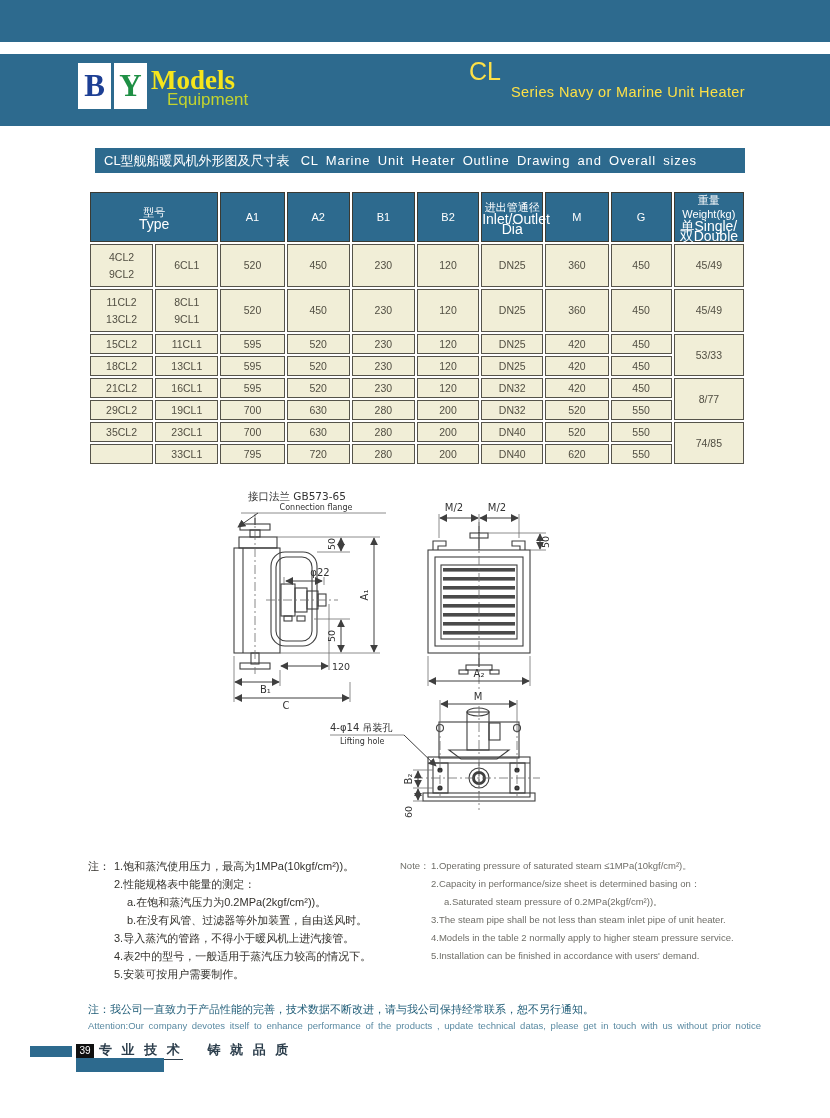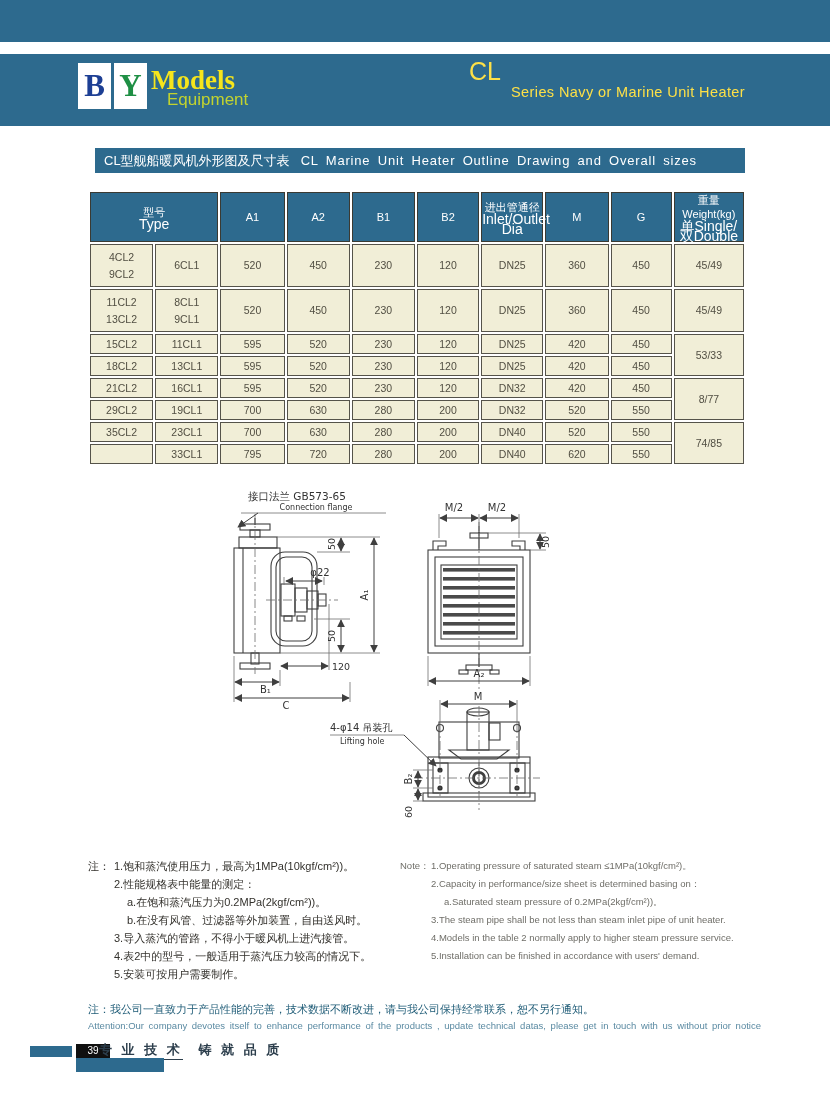--- a/index.html
+++ b/index.html
@@ -59,25 +59,25 @@
   .nlabel{position:absolute;left:0;top:0;}
   .nl.ind1{padding-left:13px;}
 
   
   .attention{position:absolute;left:88px;top:1003px;width:745px;}
   .att-zh{font-size:11px;color:#1f5c77;line-height:13px;}
   .att-en{font-size:9.5px;color:#5a8aa2;line-height:12px;margin-top:4px;word-spacing:2px;white-space:nowrap;}
 
   
   .f-bar-left{position:absolute;left:30px;top:1046px;width:42px;height:11px;background:var(--blue);}
-  .f-page{position:absolute;left:76px;top:1044px;width:34px;height:14px;background:#101010;color:#fff;
+  .f-page{position:absolute;left:76px;top:1044px;width:18px;height:14px;background:#101010;color:#fff;
           font-size:10px;line-height:14px;text-align:center;}
   .f-slogan{position:absolute;left:99px;top:1041px;font-size:13px;font-weight:bold;color:#2c3e4c;
             letter-spacing:3px;}
-  .f-slogan .s1{border-bottom:1.5px solid #2c3e4c;padding-bottom:2px;margin-right:9px;}
+  .f-slogan .s1{border-bottom:1.5px solid #2c3e4c;padding-bottom:2px;margin-right:18px;}
   .f-bar-under{position:absolute;left:76px;top:1058px;width:88px;height:14px;background:var(--blue);}
 </style>
 </head>
 <body>
 
 <div id="page">
 
   <div class="top-strip"></div>
 
   <div class="header-band">

